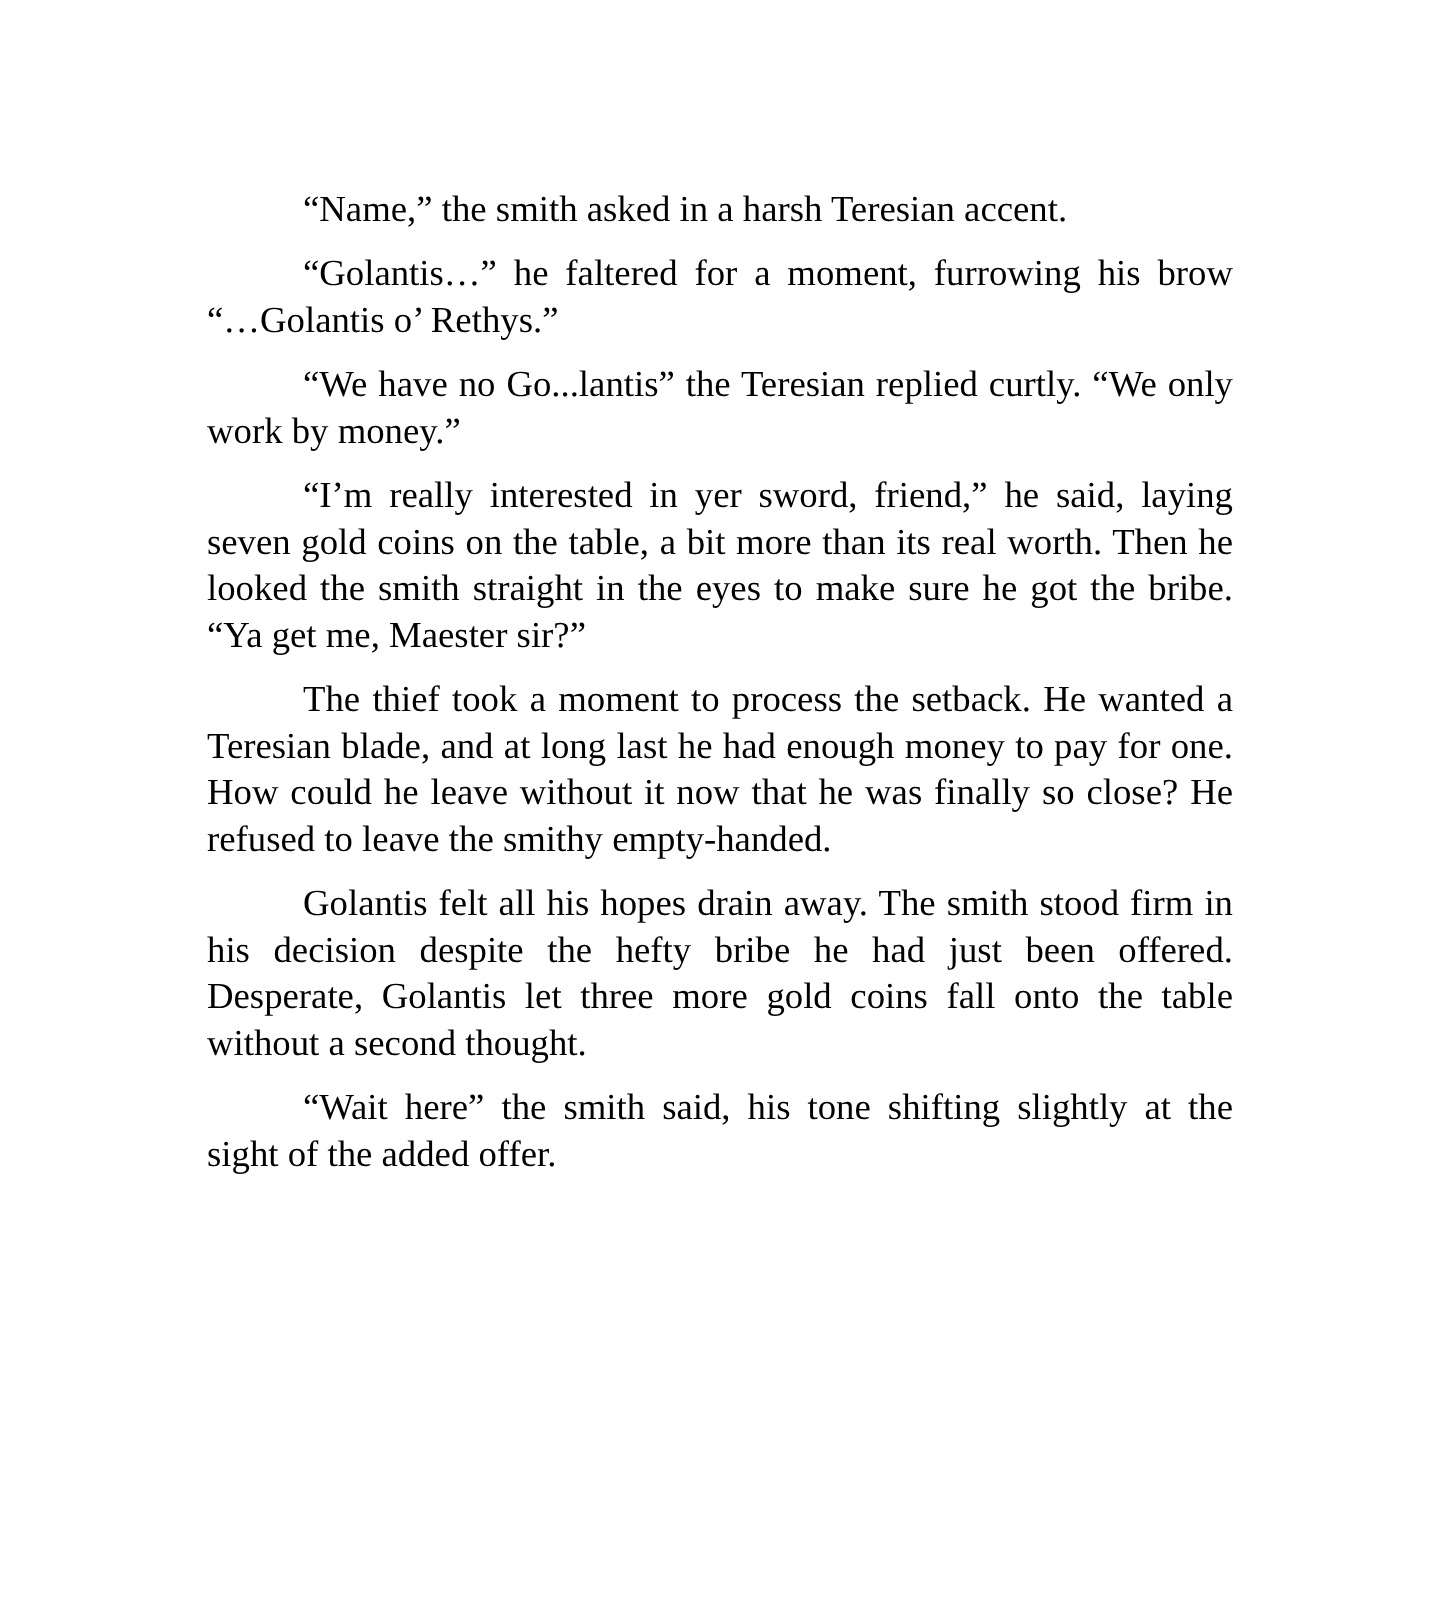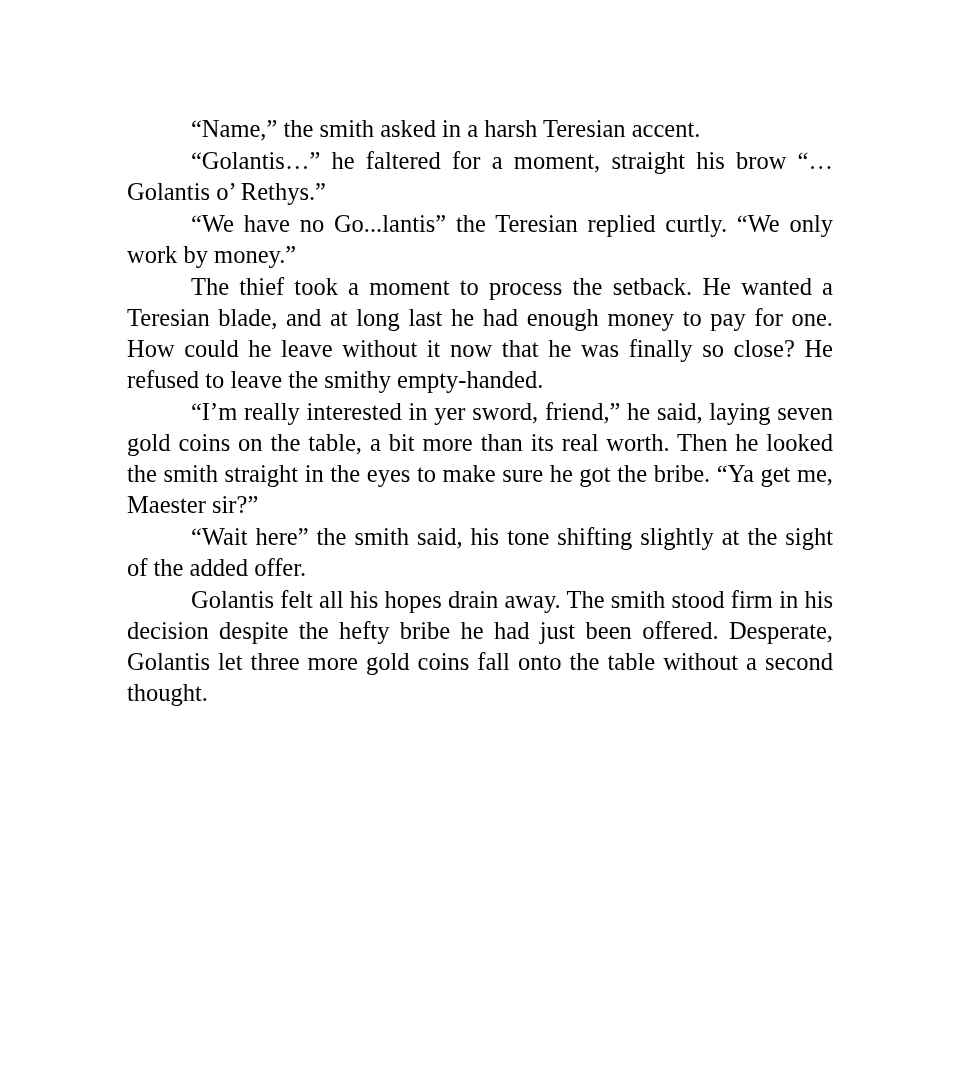--- a/index.html
+++ b/index.html
@@ -22,30 +22,30 @@
     background: #ffffff;
   }
   .body-text {
     font-size: 24.5px;
     line-height: 31px;
     text-align: justify;
     text-justify: inter-word;
     hyphens: none;
   }
   .body-text p {
-    margin: 1px;
+    margin: 12px;
     text-indent: 64px;
   }
 </style>
 </head>
 <body>
 
 <div class="page">
   <div class="body-text">
     <p>“Name,” the smith asked in a harsh Teresian accent.</p>
-    <p>“Golantis…” he faltered for a moment, straight his brow “…Golantis o’ Rethys.”</p>
+    <p>“Golantis…” he faltered for a moment, furrowing his brow “…Golantis o’ Rethys.”</p>
     <p>“We have no Go...lantis” the Teresian replied curtly. “We only work by money.”</p>
+    <p>“I’m really interested in yer sword, friend,” he said, laying seven gold coins on the table, a bit more than its real worth. Then he looked the smith straight in the eyes to make sure he got the bribe. “Ya get me, Maester sir?”</p>
     <p>The thief took a moment to process the setback. He wanted a Teresian blade, and at long last he had enough money to pay for one. How could he leave without it now that he was finally so close? He refused to leave the smithy empty-handed.</p>
-    <p>“I’m really interested in yer sword, friend,” he said, laying seven gold coins on the table, a bit more than its real worth. Then he looked the smith straight in the eyes to make sure he got the bribe. “Ya get me, Maester sir?”</p>
+    <p>Golantis felt all his hopes drain away. The smith stood firm in his decision despite the hefty bribe he had just been offered. Desperate, Golantis let three more gold coins fall onto the table without a second thought.</p>
     <p>“Wait here” the smith said, his tone shifting slightly at the sight of the added offer.</p>
-    <p>Golantis felt all his hopes drain away. The smith stood firm in his decision despite the hefty bribe he had just been offered. Desperate, Golantis let three more gold coins fall onto the table without a second thought.</p>
   </div>
 </div>
 
 </body></html>

